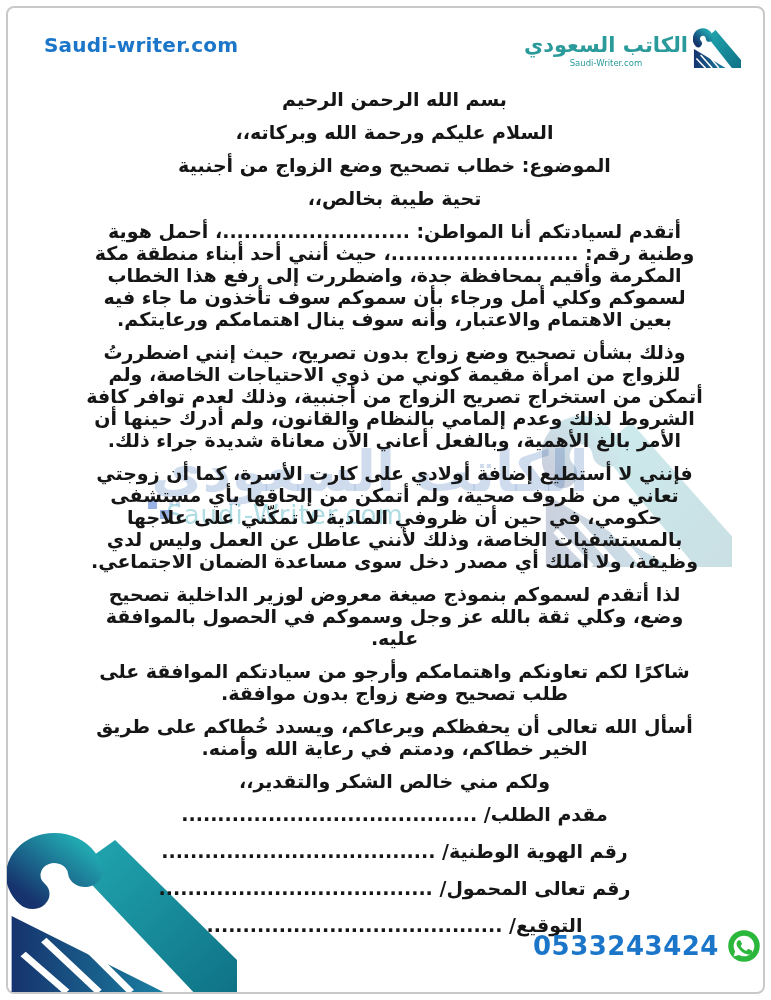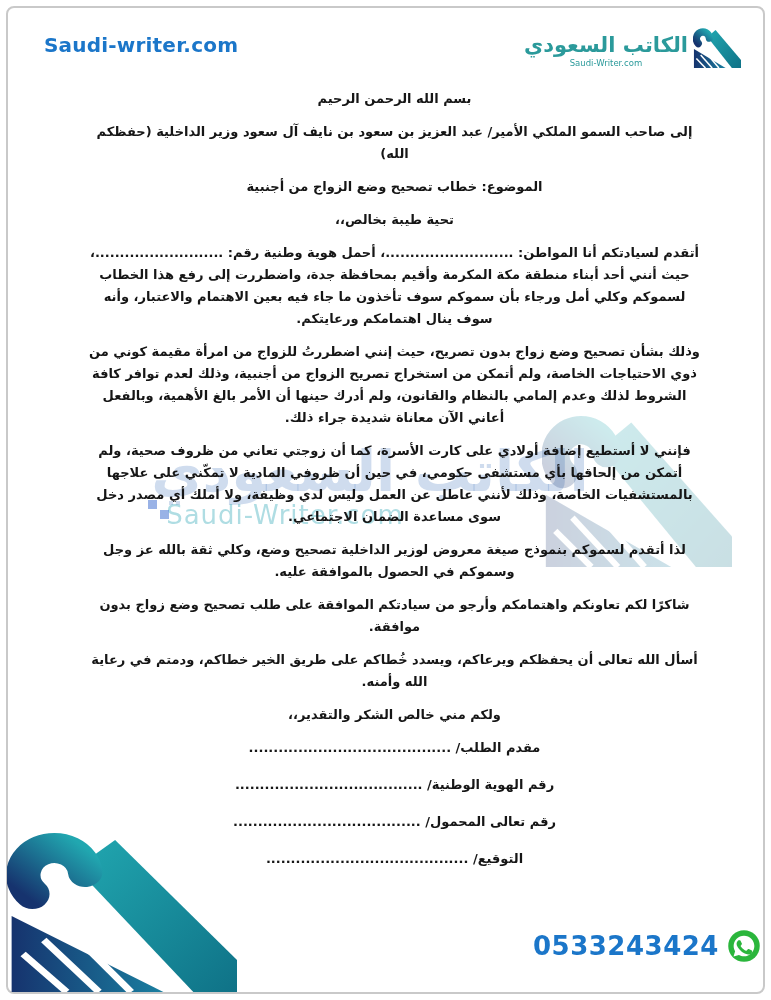--- a/index.html
+++ b/index.html
@@ -23,21 +23,21 @@
   .wm-en{font-size:26px;color:rgba(55,170,185,0.40);margin-top:0;transform:translateX(-85px);letter-spacing:1px;}
   .wm-logo{position:absolute;top:415px;left:542px;width:190px;height:152px;opacity:0.22;z-index:0;pointer-events:none;}
   .wm-sq{position:absolute;width:9px;height:9px;background:rgba(70,115,210,0.55);z-index:0;}
   .wm-sq.a{left:148px;top:500px;}
   .wm-sq.b{left:160px;top:510px;}
 
   
   .letter{
     position:absolute;top:88px;left:84px;right:66px;z-index:1;
     direction:rtl;text-align:center;color:#161616;
-    font-size:13px;font-weight:bold;line-height:22px;
+    font-size:19px;font-weight:bold;line-height:22px;
   }
   .letter p{margin:0 0 11px 0;}
   .sig{}
   .sig p{margin:0 0 15px 0;}
 
   
   .deco{position:absolute;left:7px;bottom:8px;width:230px;height:160px;z-index:0;}
   .contact{position:absolute;top:928px;left:533px;display:flex;align-items:center;gap:7px;direction:ltr;z-index:2;}
   .phone{font-size:26px;font-weight:bold;color:#1b76c9;letter-spacing:.5px;}
   .wa{width:36px;height:36px;}
@@ -90,21 +90,21 @@
   <div class="wm-en">Saudi-Writer.com</div>
 </div>
 <svg class="wm-logo">
     <use href="#penlogo"></use>
   </svg>
 <div class="wm-sq a"></div>
 <div class="wm-sq b"></div>
 
 <div class="letter">
   <p>بسم الله الرحمن الرحيم</p>
-  <p>إلى صاحب السمو الملكي الأمير/ عبد العزيز بن سعود بن نايف آل سعود وزير الداخلية (حفظكم الله)</p>
+  <p>السلام عليكم ورحمة الله وبركاته،،</p>
   <p>الموضوع: خطاب تصحيح وضع الزواج من أجنبية</p>
   <p>تحية طيبة بخالص،،</p>
 
   <p>أتقدم لسيادتكم أنا المواطن: ..........................، أحمل هوية وطنية رقم: ..........................، حيث أنني أحد أبناء منطقة مكة المكرمة وأقيم بمحافظة جدة، واضطررت إلى رفع هذا الخطاب لسموكم وكلي أمل ورجاء بأن سموكم سوف تأخذون ما جاء فيه بعين الاهتمام والاعتبار، وأنه سوف ينال اهتمامكم ورعايتكم.</p>
   <p>وذلك بشأن تصحيح وضع زواج بدون تصريح، حيث إنني اضطررتُ للزواج من امرأة مقيمة كوني من ذوي الاحتياجات الخاصة، ولم أتمكن من استخراج تصريح الزواج من أجنبية، وذلك لعدم توافر كافة الشروط لذلك وعدم إلمامي بالنظام والقانون، ولم أدرك حينها أن الأمر بالغ الأهمية، وبالفعل أعاني الآن معاناة شديدة جراء ذلك.</p>
   <p>فإنني لا أستطيع إضافة أولادي على كارت الأسرة، كما أن زوجتي تعاني من ظروف صحية، ولم أتمكن من إلحاقها بأي مستشفى حكومي، في حين أن ظروفي المادية لا تمكّني على علاجها بالمستشفيات الخاصة، وذلك لأنني عاطل عن العمل وليس لدي وظيفة، ولا أملك أي مصدر دخل سوى مساعدة الضمان الاجتماعي.</p>
   <p>لذا أتقدم لسموكم بنموذج صيغة معروض لوزير الداخلية تصحيح وضع، وكلي ثقة بالله عز وجل وسموكم في الحصول بالموافقة عليه.</p>
   <p>شاكرًا لكم تعاونكم واهتمامكم وأرجو من سيادتكم الموافقة على طلب تصحيح وضع زواج بدون موافقة.</p>
   <p>أسأل الله تعالى أن يحفظكم ويرعاكم، ويسدد خُطاكم على طريق الخير خطاكم، ودمتم في رعاية الله وأمنه.</p>
 

